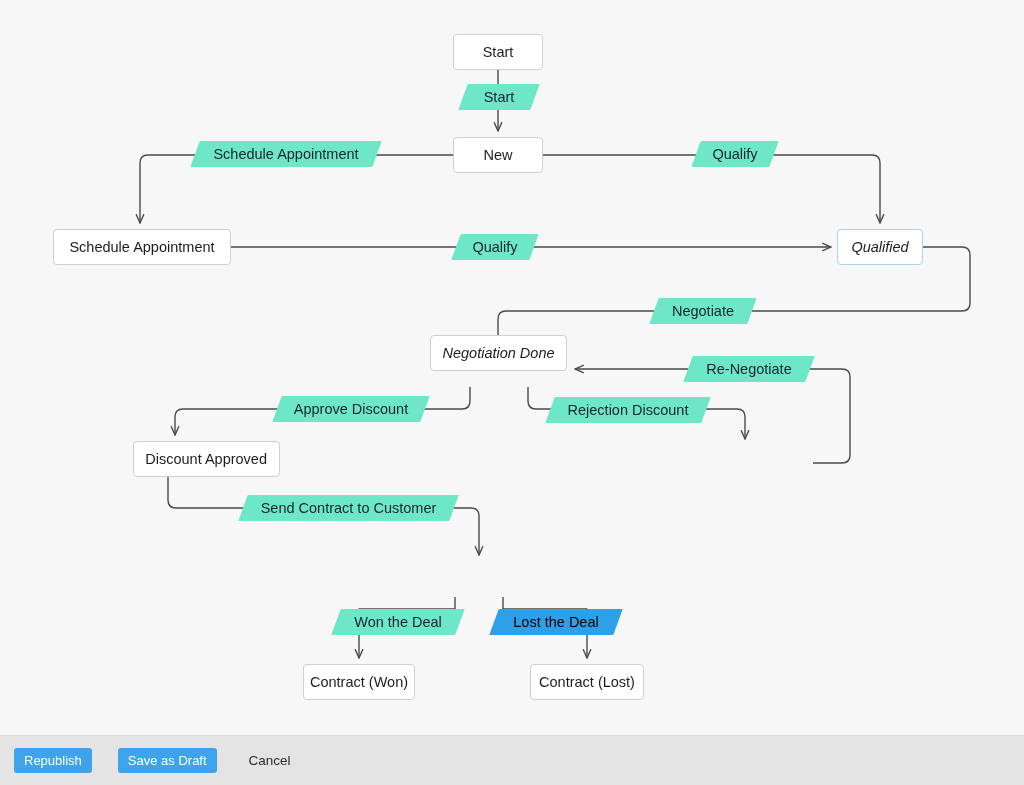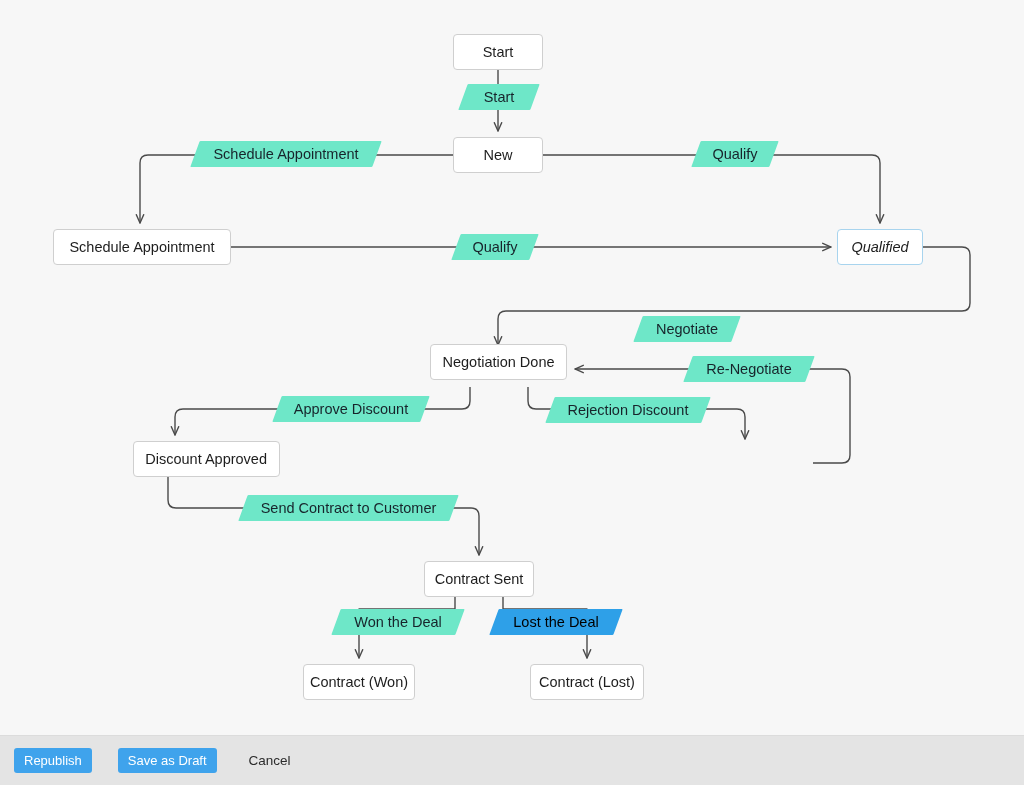--- a/index.html
+++ b/index.html
@@ -149,29 +149,26 @@
     </div>
     <div class="node" style="left:453px;top:137px;width:90px;height:36px;">
       <span>New</span>
     </div>
     <div class="node" style="left:53px;top:229px;width:178px;height:36px;">
       <span>Schedule Appointment</span>
     </div>
     <div class="node selected" style="left:837px;top:229px;width:86px;height:36px;font-style:italic;">
       <span>Qualified</span>
     </div>
-    <div class="node" style="left:430px;top:344px;width:137px;height:36px;">
+    <div class="node" style="left:430px;top:335px;width:137px;height:36px;font-style:italic;">
       <span>Negotiation Done</span>
     </div>
     <div class="node" style="left:133px;top:441px;width:147px;height:36px;justify-content:flex-end;">
       <span>Discount Approved</span>
     </div>
-    <div class="node" style="left:424px;top:561px;width:110px;height:36px;">
-      <span>Contract Sent</span>
-    </div>
     <div class="node" style="left:530px;top:664px;width:114px;height:36px;">
       <span>Contract (Lost)</span>
     </div>
     <div class="node" style="left:303px;top:664px;width:112px;height:36px;">
       <span>Contract (Won)</span>
     </div>
 
     <div class="tlabel teal" style="left:463px;top:84px;width:72px;">
       <span class="shape"></span>
       <span class="txt">Start</span>
@@ -181,21 +178,21 @@
       <span class="txt">Schedule Appointment</span>
     </div>
     <div class="tlabel teal" style="left:696px;top:141px;width:78px;">
       <span class="shape"></span>
       <span class="txt">Qualify</span>
     </div>
     <div class="tlabel teal" style="left:456px;top:234px;width:78px;">
       <span class="shape"></span>
       <span class="txt">Qualify</span>
     </div>
-    <div class="tlabel teal" style="left:638px;top:298px;width:98px;margin-top:18px;">
+    <div class="tlabel teal" style="left:654px;top:298px;width:98px;">
       <span class="shape"></span>
       <span class="txt">Negotiate</span>
     </div>
     <div class="tlabel teal" style="left:688px;top:356px;width:122px;">
       <span class="shape"></span>
       <span class="txt">Re-Negotiate</span>
     </div>
     <div class="tlabel teal" style="left:277px;top:396px;width:148px;">
       <span class="shape"></span>
       <span class="txt">Approve Discount</span>

